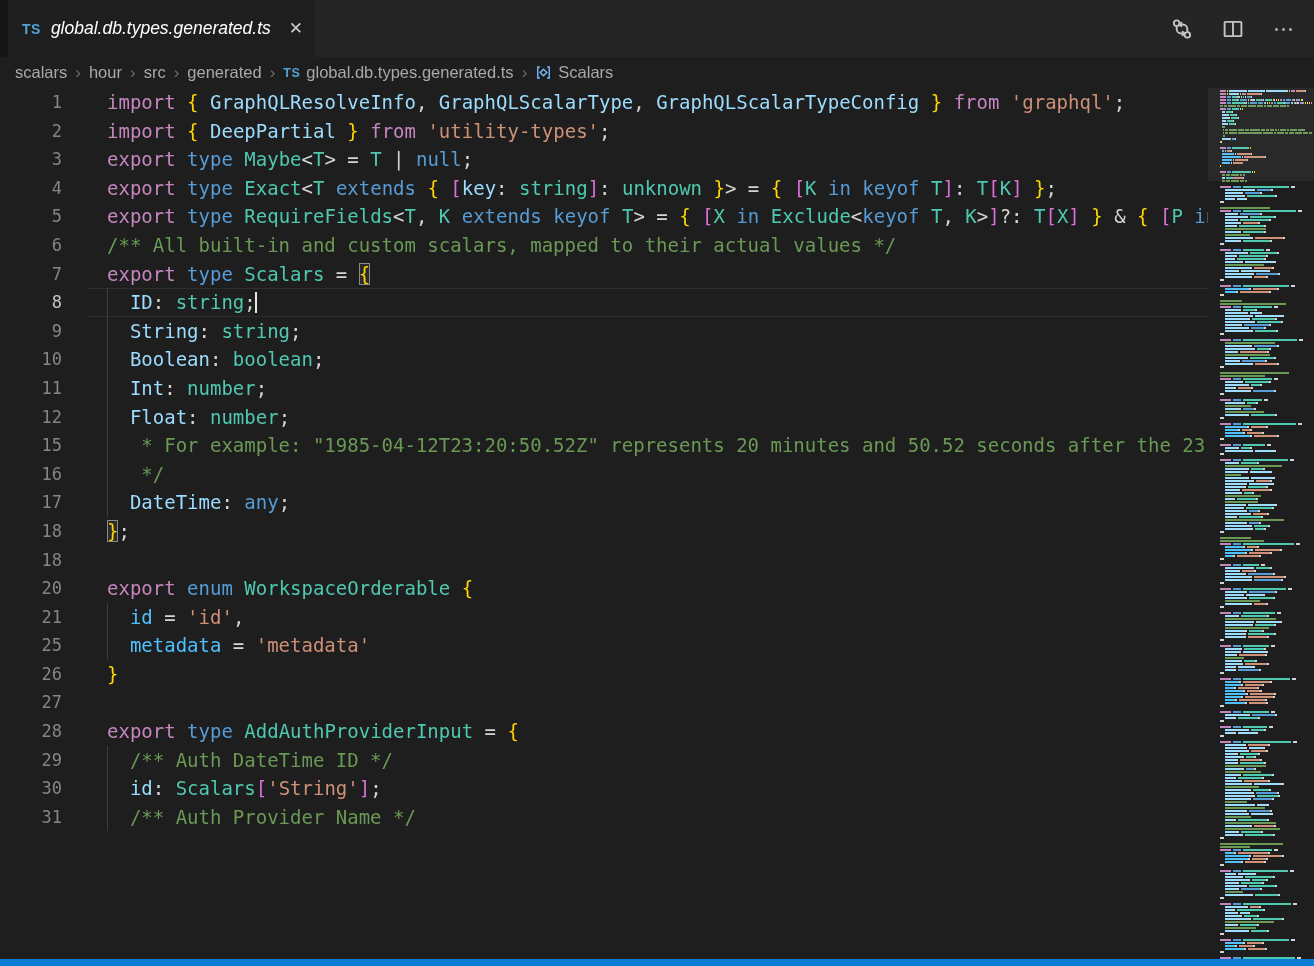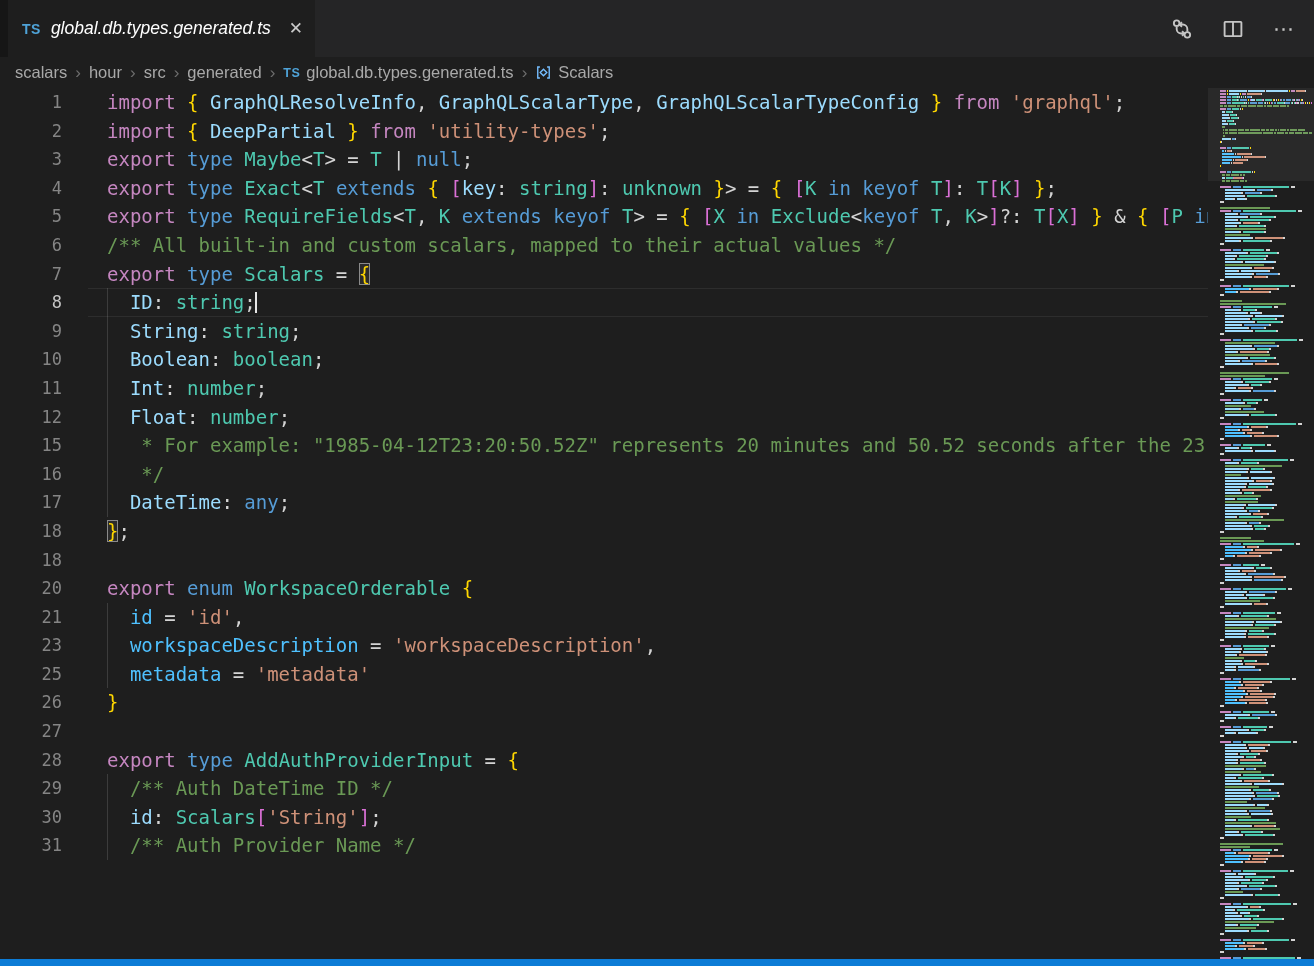--- a/index.html
+++ b/index.html
@@ -144,21 +144,20 @@
       <div class="row guide"><span class="num">10</span><span class="code"><span class="tk d">  </span><span class="tk pr">Boolean</span><span class="tk d">: </span><span class="tk ty">boolean</span><span class="tk d">;</span></span></div>
       <div class="row guide"><span class="num">11</span><span class="code"><span class="tk d">  </span><span class="tk pr">Int</span><span class="tk d">: </span><span class="tk ty">number</span><span class="tk d">;</span></span></div>
       <div class="row guide"><span class="num">12</span><span class="code"><span class="tk d">  </span><span class="tk pr">Float</span><span class="tk d">: </span><span class="tk ty">number</span><span class="tk d">;</span></span></div>
       <div class="row guide"><span class="num">15</span><span class="code"><span class="tk cm">   * For example: "1985-04-12T23:20:50.52Z" represents 20 minutes and 50.52 seconds after the 23rd hour of April 12th, 1985 in UTC.</span></span></div>
       <div class="row guide"><span class="num">16</span><span class="code"><span class="tk cm">   */</span></span></div>
       <div class="row guide"><span class="num">17</span><span class="code"><span class="tk d">  </span><span class="tk pr">DateTime</span><span class="tk d">: </span><span class="tk k2">any</span><span class="tk d">;</span></span></div>
       <div class="row"><span class="num">18</span><span class="code"><span class="tk b1 bm">}</span><span class="tk d">;</span></span></div>
       <div class="row"><span class="num">18</span><span class="code"></span></div>
       <div class="row"><span class="num">20</span><span class="code"><span class="tk k1">export</span><span class="tk d"> </span><span class="tk k2">enum</span><span class="tk d"> </span><span class="tk ty">WorkspaceOrderable</span><span class="tk d"> </span><span class="tk b1">{</span></span></div>
       <div class="row guide"><span class="num">21</span><span class="code"><span class="tk d">  </span><span class="tk en">id</span><span class="tk d"> = </span><span class="tk st">'id'</span><span class="tk d">,</span></span></div>
-      <div class="row guide"><span class="num">23</span><span class="code"><span class="tk d">  </span><span class="tk en">workspaceDescription</span><span class="tk d"> = </span><span class="tk st">'workspaceDescription'</span><span class="tk d">,</span></span></div>
       <div class="row guide"><span class="num">25</span><span class="code"><span class="tk d">  </span><span class="tk en">metadata</span><span class="tk d"> = </span><span class="tk st">'metadata'</span></span></div>
       <div class="row"><span class="num">26</span><span class="code"><span class="tk b1">}</span></span></div>
       <div class="row"><span class="num">27</span><span class="code"></span></div>
       <div class="row"><span class="num">28</span><span class="code"><span class="tk k1">export</span><span class="tk d"> </span><span class="tk k2">type</span><span class="tk d"> </span><span class="tk ty">AddAuthProviderInput</span><span class="tk d"> = </span><span class="tk b1">{</span></span></div>
       <div class="row guide"><span class="num">29</span><span class="code"><span class="tk cm">  /** Auth DateTime ID */</span></span></div>
       <div class="row guide"><span class="num">30</span><span class="code"><span class="tk d">  </span><span class="tk pr">id</span><span class="tk d">: </span><span class="tk ty">Scalars</span><span class="tk b2">[</span><span class="tk st">'String'</span><span class="tk b2">]</span><span class="tk d">;</span></span></div>
       <div class="row guide"><span class="num">31</span><span class="code"><span class="tk cm">  /** Auth Provider Name */</span></span></div>
     </div>
 
   <div class="minimap">

